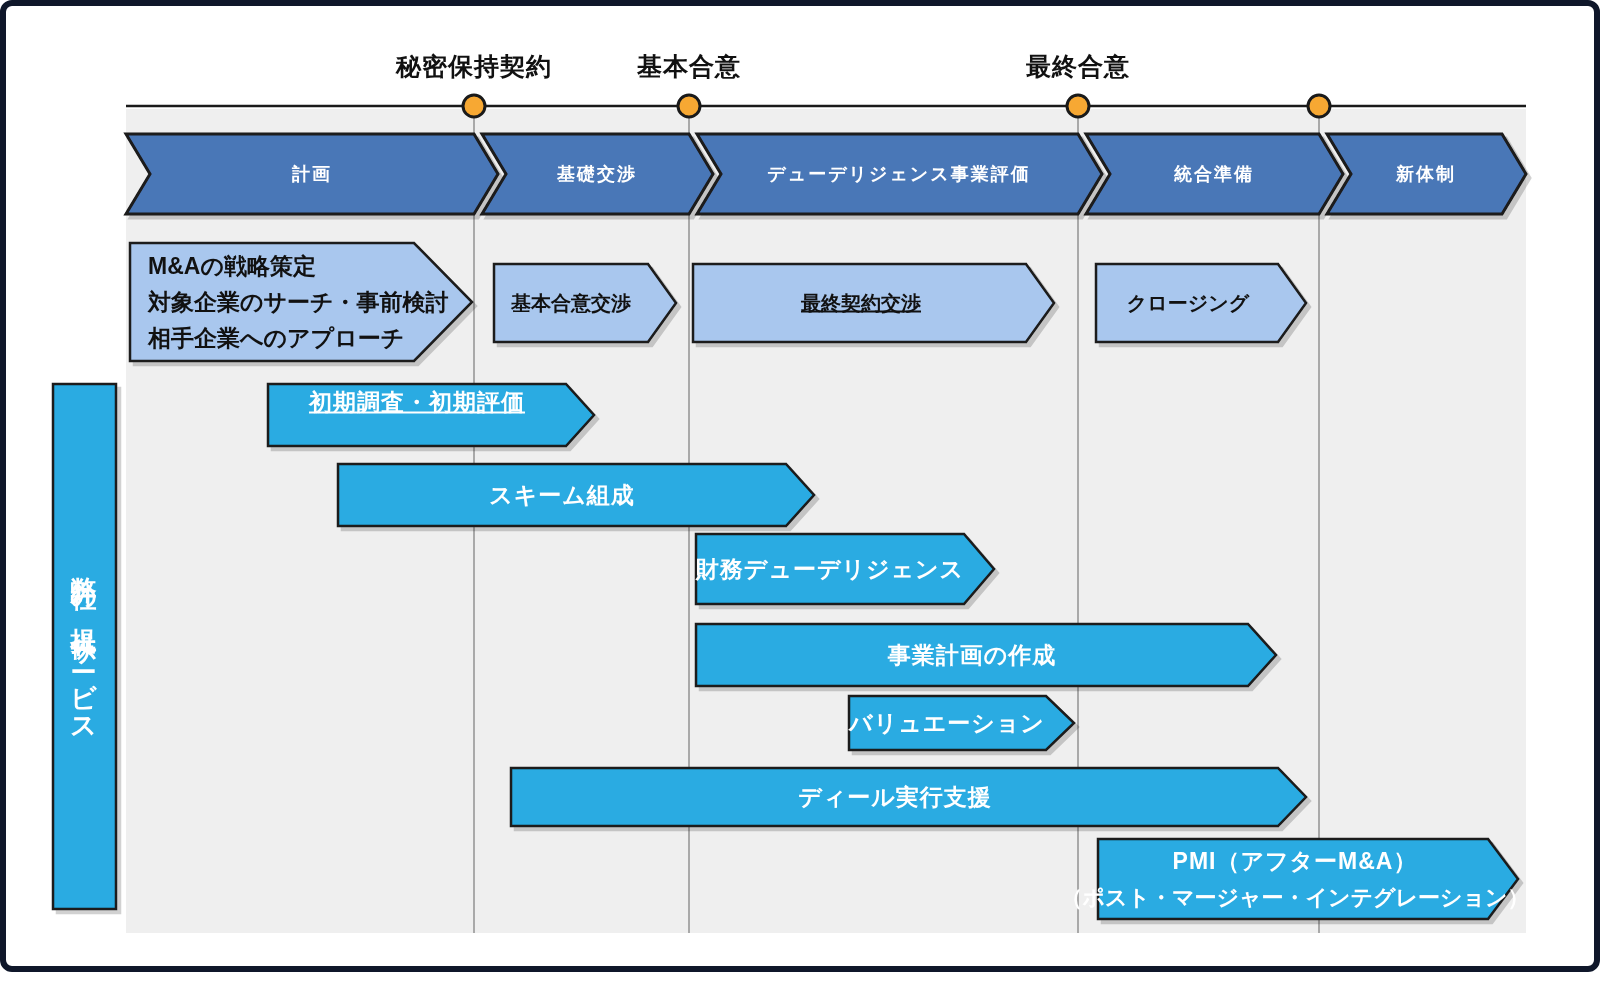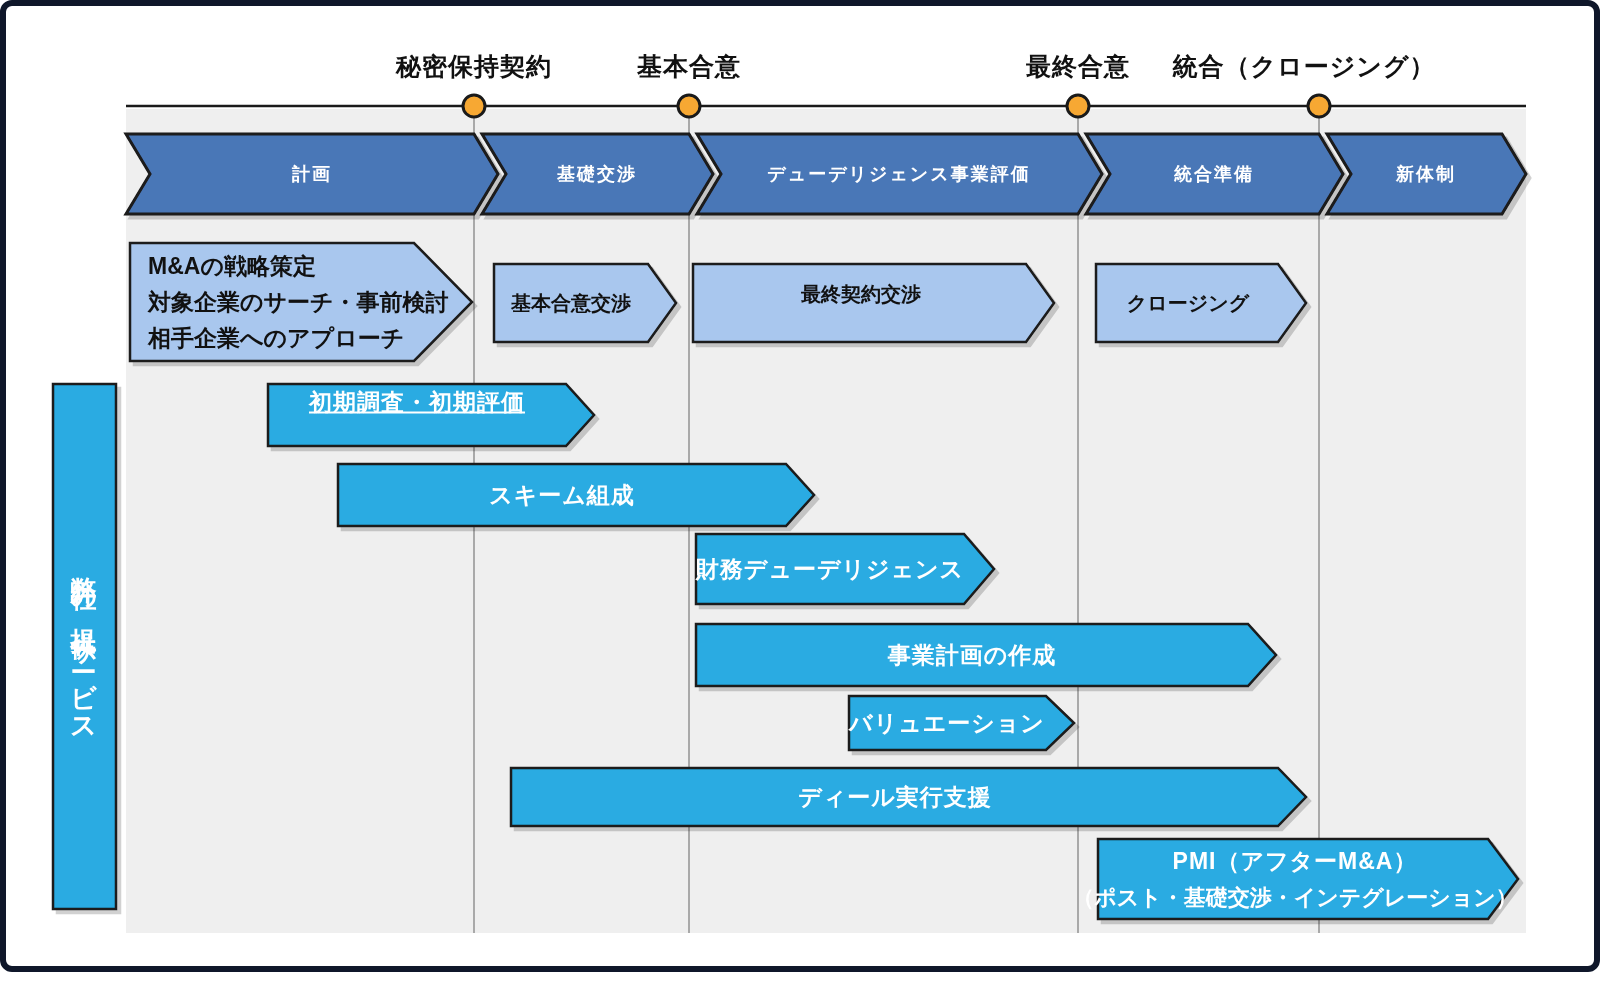--- a/index.html
+++ b/index.html
@@ -95,40 +95,39 @@
       <circle cx="468" cy="100" r="11" fill="#F7A833"></circle>
       <circle cx="683" cy="100" r="11" fill="#F7A833"></circle>
       <circle cx="1072" cy="100" r="11" fill="#F7A833"></circle>
       <circle cx="1313" cy="100" r="11" fill="#F7A833"></circle>
     </g>
   </svg>
 
   <div class="lbl milestone-lbl" style="left:468px;top:60px;">秘密保持契約</div>
   <div class="lbl milestone-lbl" style="left:683px;top:60px;">基本合意</div>
   <div class="lbl milestone-lbl" style="left:1072px;top:60px;">最終合意</div>
-  <div class="lbl milestone-lbl" style="left:1298px;top:60px;">統合（クロージング）</div>
 
   <div class="lbl phase-lbl" style="left:306px;top:168px;">計画</div>
   <div class="lbl phase-lbl" style="left:591px;top:168px;">基礎交渉</div>
   <div class="lbl phase-lbl" style="left:893px;top:168px;">デューデリジェンス事業評価</div>
   <div class="lbl phase-lbl" style="left:1208px;top:168px;">統合準備</div>
   <div class="lbl phase-lbl" style="left:1420px;top:168px;">新体制</div>
 
   <div class="plan-line" style="left:142px;top:260px;">M&amp;Aの戦略策定</div>
   <div class="plan-line" style="left:142px;top:296px;">対象企業のサーチ・事前検討</div>
   <div class="plan-line" style="left:142px;top:332px;">相手企業へのアプローチ</div>
 
   <div class="lbl box-lbl" style="left:565px;top:297px;">基本合意交渉</div>
-  <div class="lbl box-lbl" style="left:855px;top:288px;">最終契約交渉</div>
+  <div class="lbl box-lbl" style="left:855px;top:297px;text-decoration:underline;">最終契約交渉</div>
   <div class="lbl box-lbl" style="left:1182px;top:297px;">クロージング</div>
 
   <div class="lbl svc-lbl" style="left:411px;top:396px;text-decoration:underline;">初期調査・初期評価</div>
   <div class="lbl svc-lbl" style="left:556px;top:489px;">スキーム組成</div>
   <div class="lbl svc-lbl" style="left:824px;top:563px;">財務デューデリジェンス</div>
   <div class="lbl svc-lbl" style="left:966px;top:649px;">事業計画の作成</div>
   <div class="lbl svc-lbl" style="left:941px;top:717px;">バリュエーション</div>
   <div class="lbl svc-lbl" style="left:889px;top:791px;">ディール実行支援</div>
   <div class="lbl svc-lbl" style="left:1289px;top:855px;">PMI（アフターM&amp;A）</div>
-  <div class="lbl svc-lbl-sm" style="left:1289px;top:892px;font-weight:bold;">（ポスト・基礎交渉・インテグレーション）</div>
+  <div class="lbl svc-lbl-sm" style="left:1289px;top:892px;font-weight:bold;">（ポスト・マージャー・インテグレーション）</div>
 
   <div class="sidebar-text">弊社の提供サービス</div>
 
 </div>
 
 </body></html>

